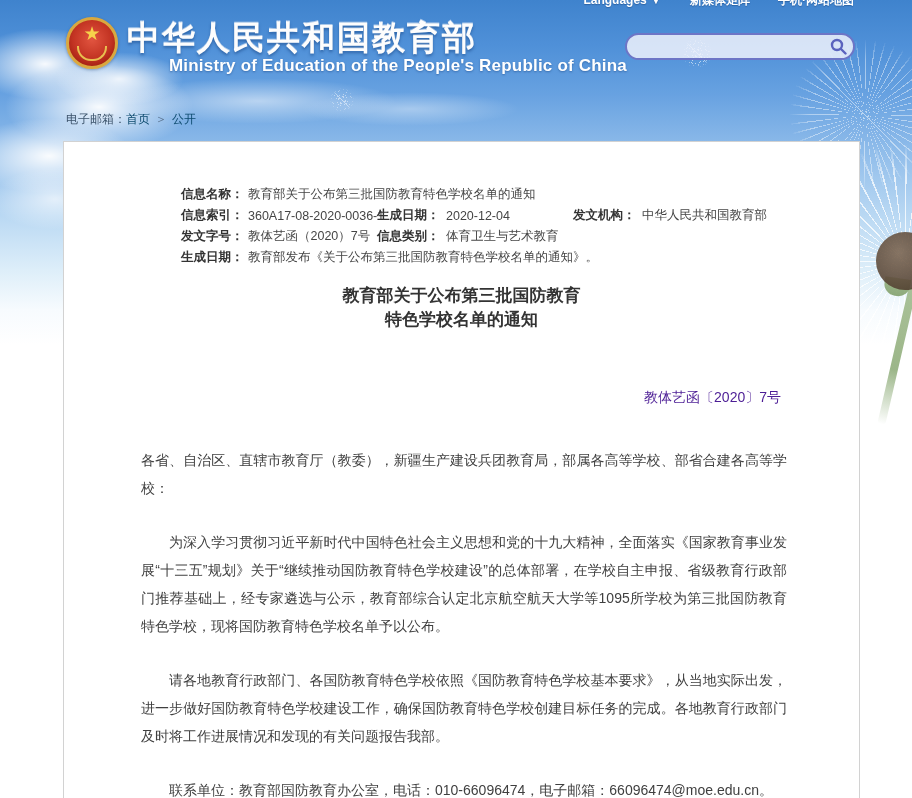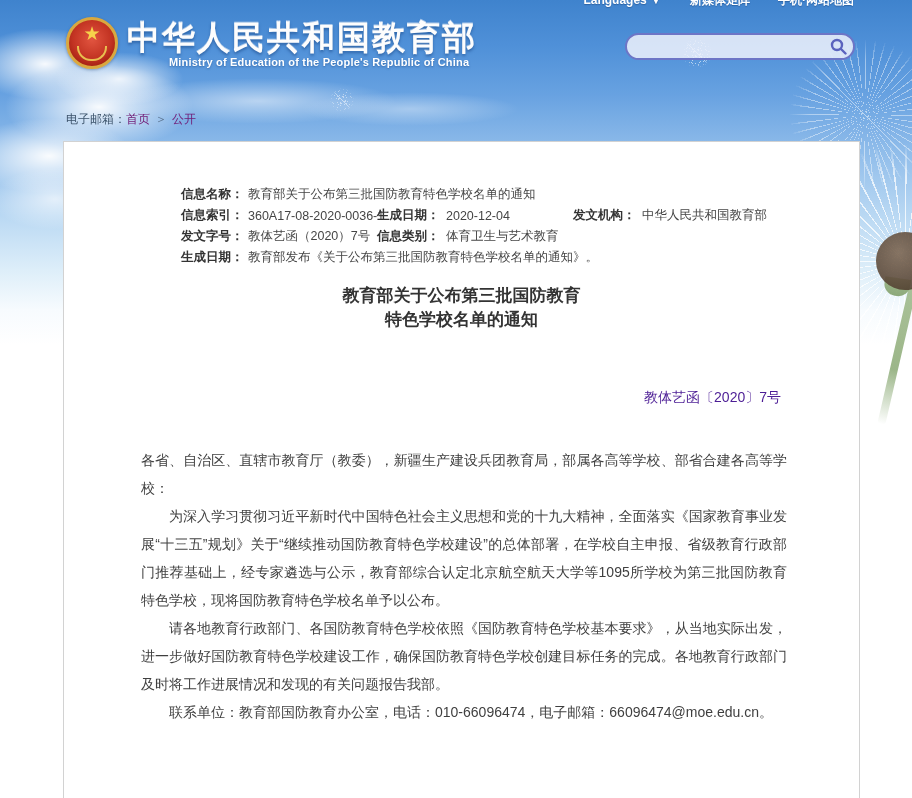--- a/index.html
+++ b/index.html
@@ -48,55 +48,55 @@
     border:3px solid #d9a83f; box-shadow:0 1px 3px rgba(20,50,100,.4); z-index:4; }
   .emblem .star { position:absolute; top:2px; left:50%; transform:translateX(-50%);
     font-size:19px; color:#f6d34b; line-height:24px; }
   .emblem::after { content:""; position:absolute; bottom:5px; left:50%; transform:translateX(-50%);
     width:26px; height:13px; border:2px solid #e8c04f; border-top:none; border-radius:0 0 14px 14px; }
 
   .site-title { position:absolute; left:127px; top:16px; z-index:4;
     font-size:33px; font-weight:bold; letter-spacing:2px; color:#fdfdfd;
     text-shadow:0 2px 3px rgba(22,66,128,.55), 0 -1px 0 rgba(255,255,255,.55); white-space:nowrap; }
   .site-subtitle { position:absolute; left:129px; top:56px; z-index:4;
-    font-size:11px; font-weight:bold; color:#ffffff; letter-spacing:.2px;
+    font-size:17px; font-weight:bold; color:#ffffff; letter-spacing:.2px;
     text-shadow:0 1px 2px rgba(22,66,128,.5); white-space:nowrap;padding-left:40px; }
 
   .search { position:absolute; left:625px; top:33px; width:230px; height:27px; z-index:5;
     border:2px solid #6d75c6; border-radius:14px; background:rgba(234,239,250,.88);
     display:flex; align-items:center; }
   .search input { flex:1; height:100%; border:none; outline:none; background:transparent;
     font-size:13px; color:#333; padding:0 6px 0 12px; font-family:inherit; }
   .search .btn { width:30px; height:100%; border:none; background:transparent; cursor:pointer;
     display:flex; align-items:center; justify-content:center; }
 
   .breadcrumb { position:absolute; left:66px; top:111px; z-index:5;
     font-size:12px; color:#3c536b; }
-  .breadcrumb a { color:#701a75; text-decoration:none; cursor:pointer; }
+  .breadcrumb a { color:#0c4a6e; text-decoration:none; cursor:pointer; }
   .breadcrumb .sep { margin:0 5px; color:#5a7390; }
 
   
   .panel { position:absolute; left:63px; top:141px; width:797px; height:657px; z-index:3;
     background:#ffffff; border:1px solid #d2d2d2; border-bottom:none; }
 
   .meta { position:absolute; left:77px; top:42px; right:40px; font-size:12.5px; }
   .m-row { display:grid; grid-template-columns:56px 118px 58px 116px 58px 1fr; column-gap:11px;
     height:21px; align-items:center; white-space:nowrap;margin-left:40px; }
   .m-label { font-weight:bold; color:#333; }
   .m-val { color:#454545; overflow:visible; }
   .span-rest { grid-column:2 / -1; }
 
   .doc-title { position:absolute; top:142px; left:0; width:100%; text-align:center;
     font-size:17px; font-weight:bold; color:#333; line-height:24px; }
   .doc-number { position:absolute; top:247px; right:78px; font-size:14px; color:#4c1d95; }
 
   .doc-body { position:absolute; top:304px; left:77px; width:646px;
     font-size:14px; line-height:28px; color:#3f3f3f; text-align:justify; }
   .doc-body p.ind { text-indent:2em; }
-  .doc-body .p-gap { }
+  .doc-body .p-gap { margin-top:26px; }
 </style>
 </head>
 <body>
 
 <div class="cloud c1"></div>
 <div class="cloud c2"></div>
 <div class="cloud c3"></div>
 <div class="cloud c4"></div>
 <div class="cloud c5"></div>
 <div class="cloud c6"></div>

